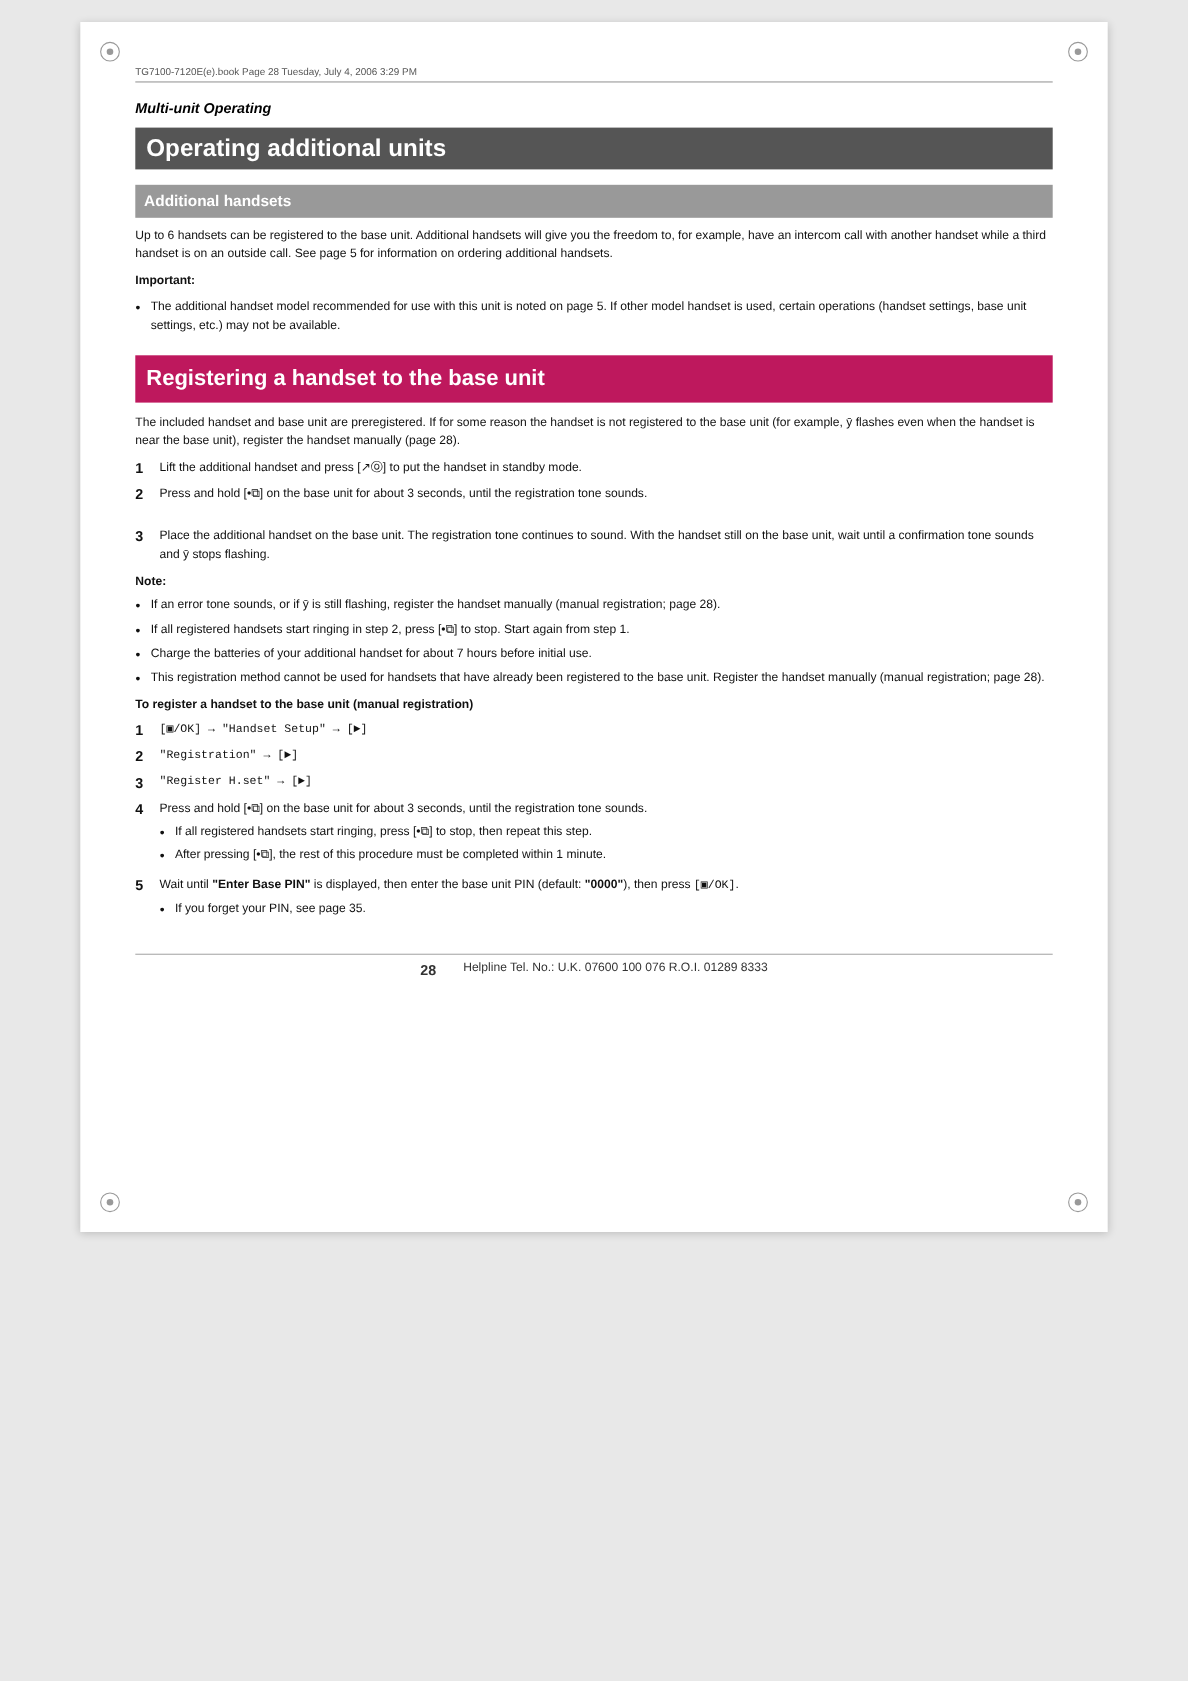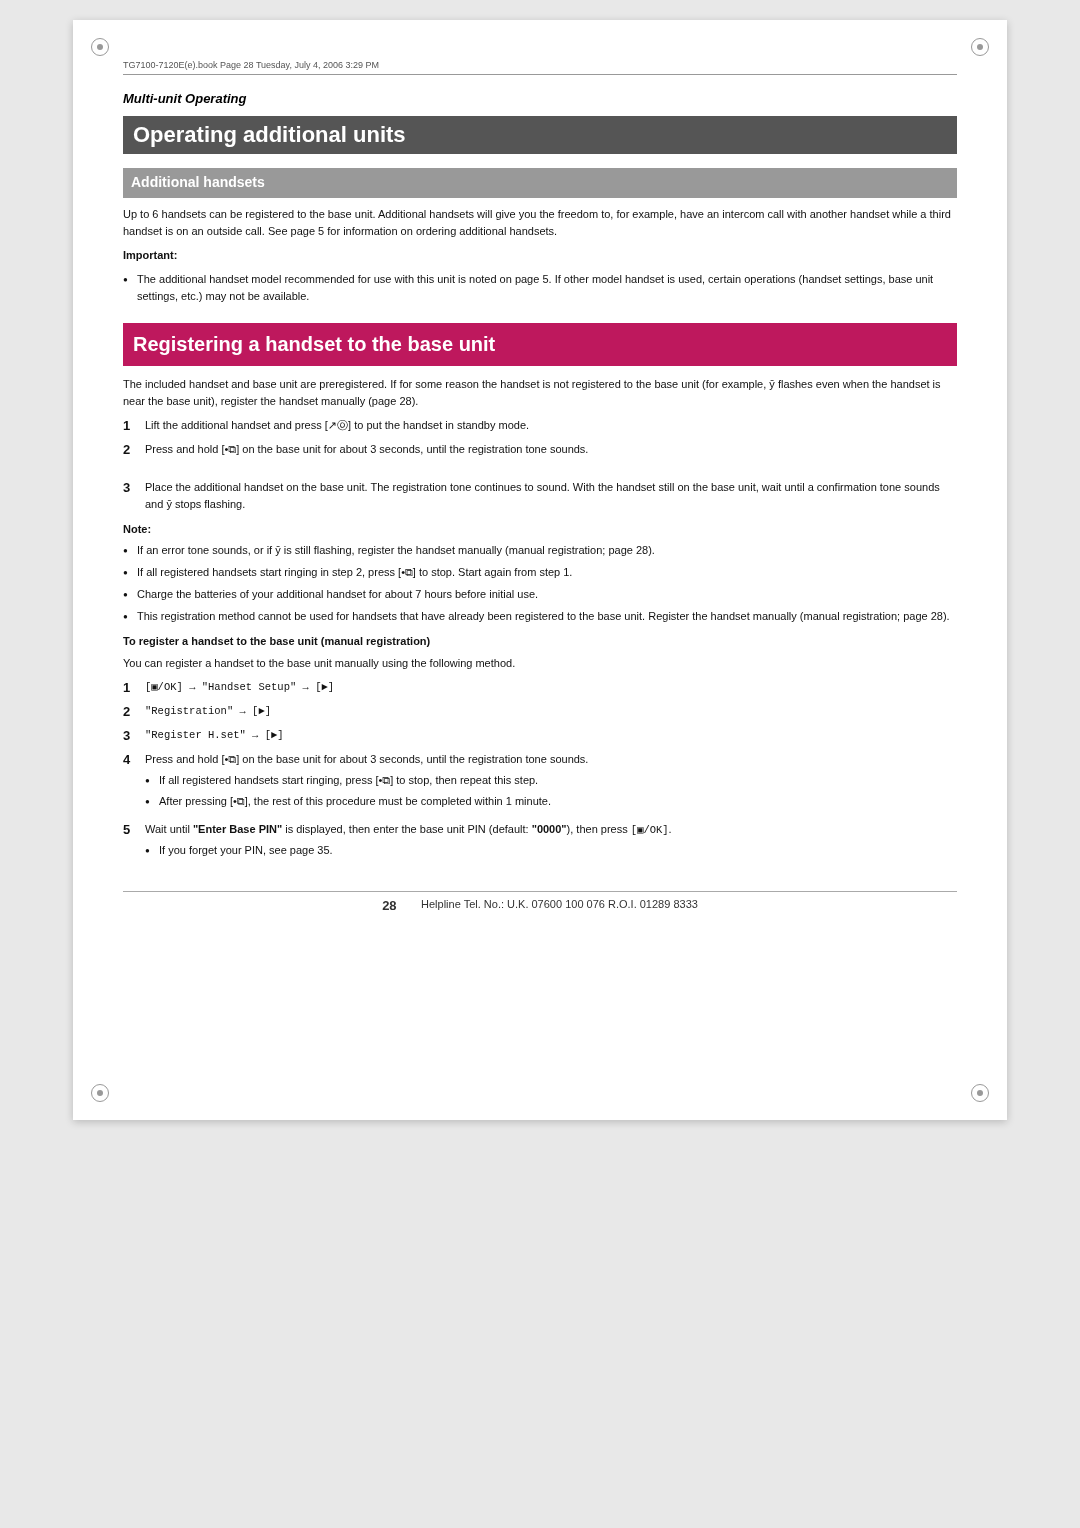--- a/index.html
+++ b/index.html
@@ -247,21 +247,20 @@
 
       <div class="note-label">Note:</div>
       <ul class="bullet-list">
         <li>If an error tone sounds, or if ȳ is still flashing, register the handset manually (manual registration; page 28).</li>
         <li>If all registered handsets start ringing in step 2, press [•⧉] to stop. Start again from step 1.</li>
         <li>Charge the batteries of your additional handset for about 7 hours before initial use.</li>
         <li>This registration method cannot be used for handsets that have already been registered to the base unit. Register the handset manually (manual registration; page 28).</li>
       </ul>
 
       <p class="bold-sub-title">To register a handset to the base unit (manual registration)</p>
-      <p>You can register a handset to the base unit manually using the following method.</p>
 
       <ol class="numbered-list">
         <li>
           <span class="num" style="font-weight:bold; font-size:13px; min-width:18px; margin-right:4px; line-height:1.4;">1</span>
           <span class="content monospace">[▣/OK] → "Handset Setup" → [►]</span>
         </li>
         <li>
           <span class="num" style="font-weight:bold; font-size:13px; min-width:18px; margin-right:4px; line-height:1.4;">2</span>
           <span class="content monospace">"Registration" → [►]</span>
         </li>

